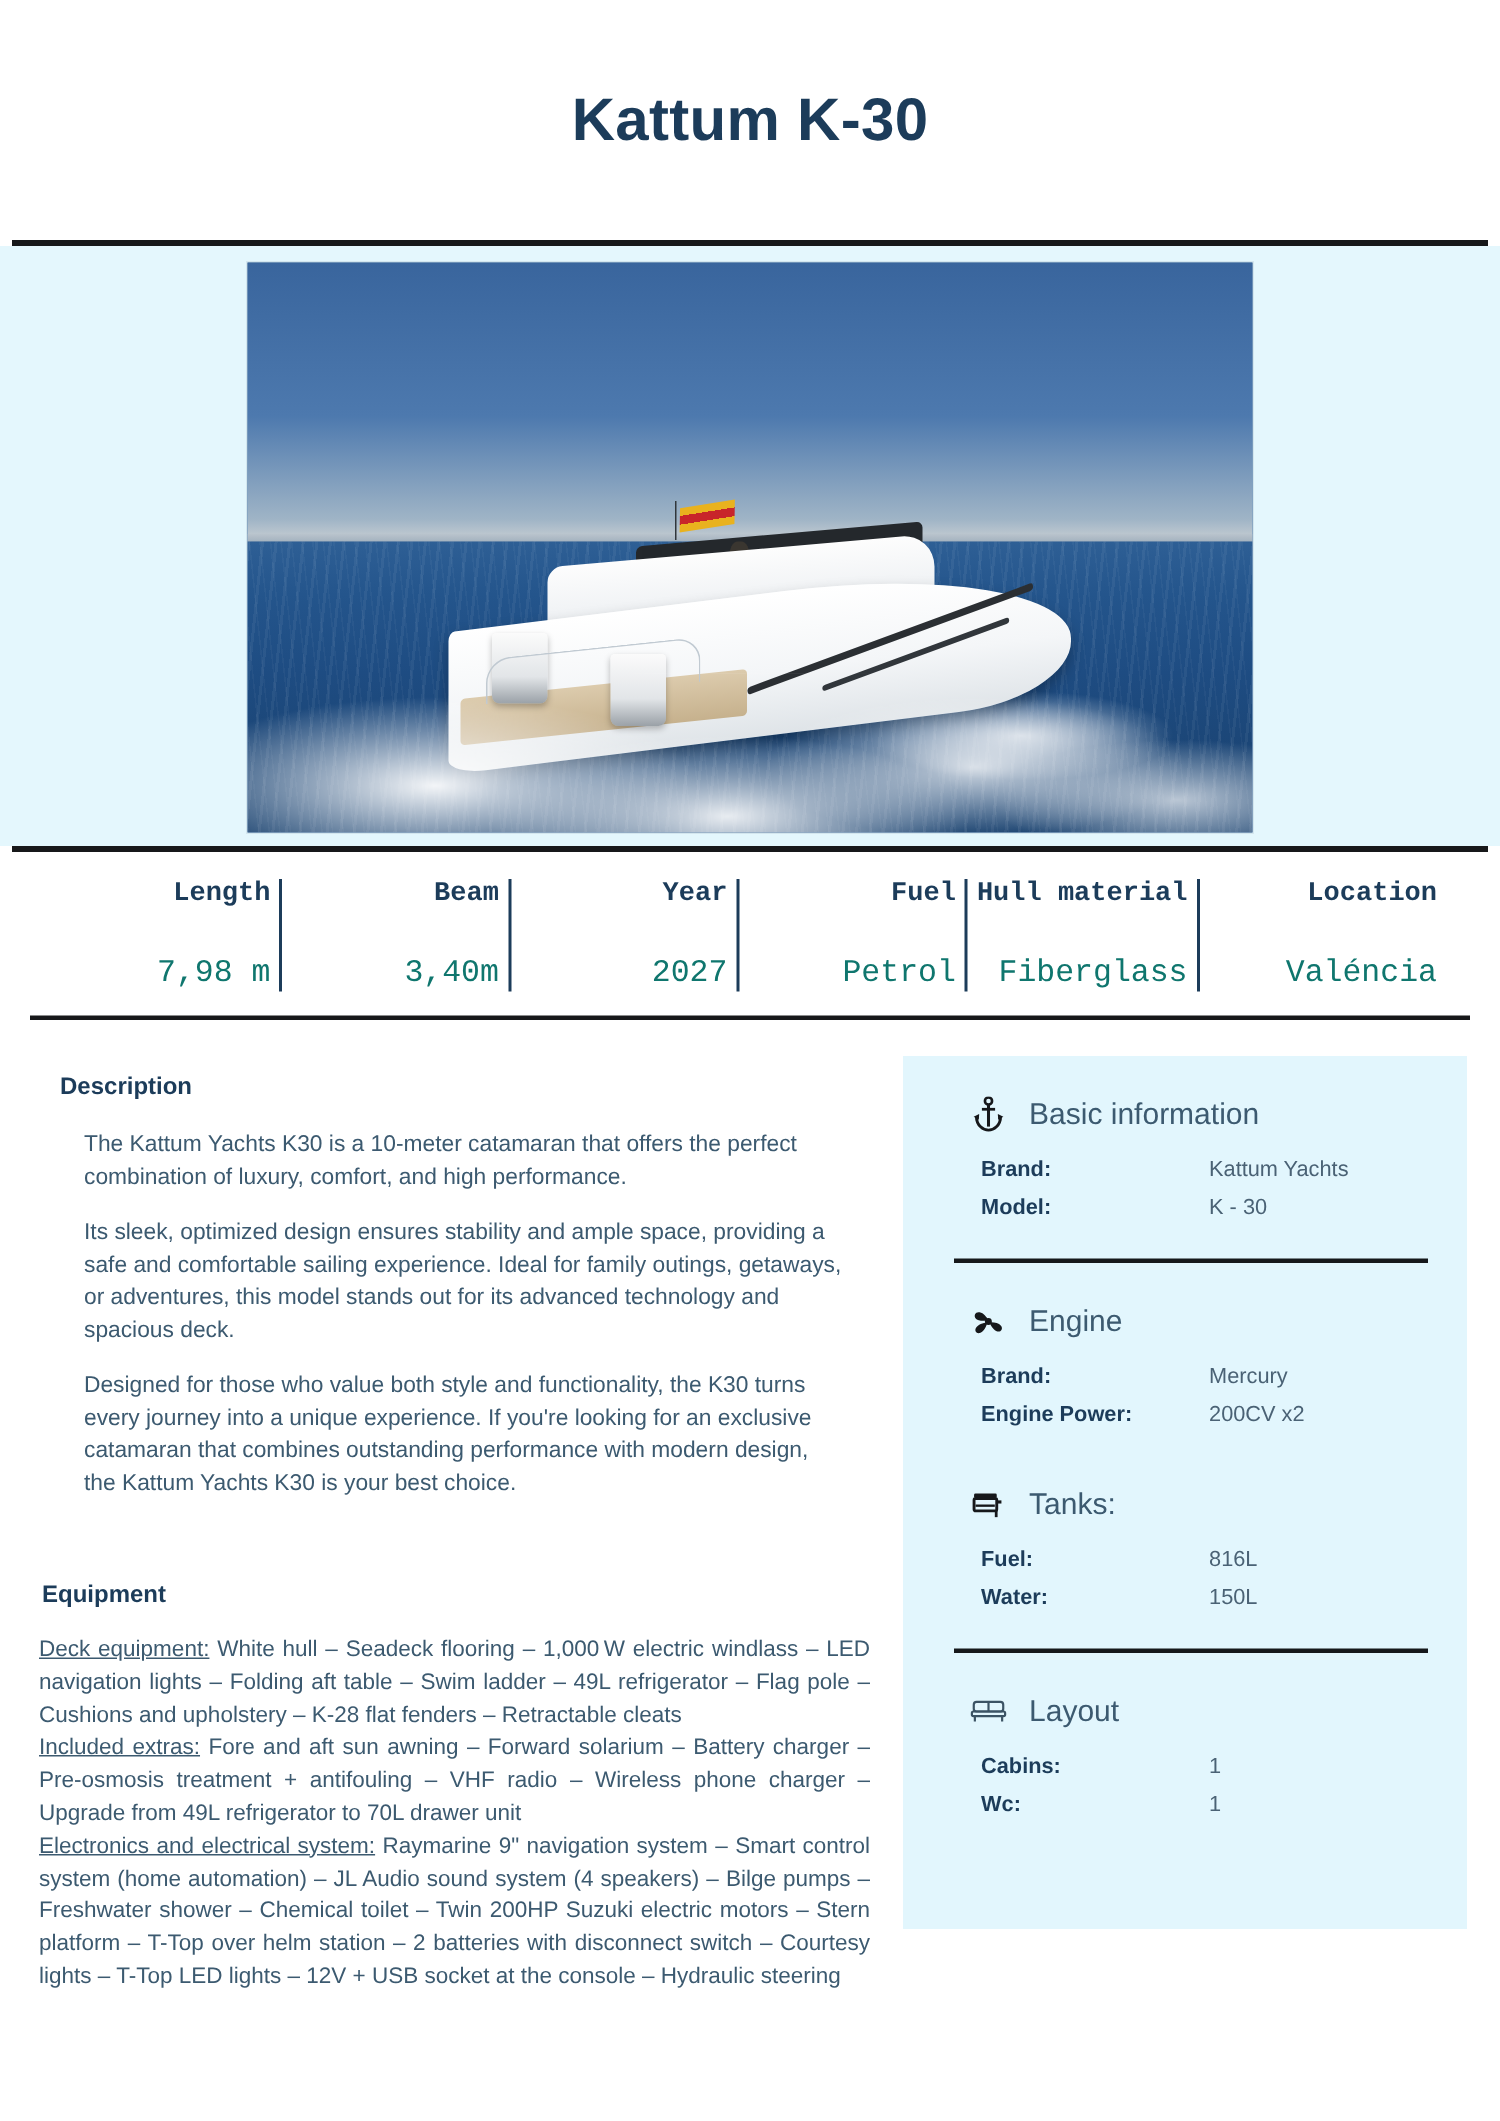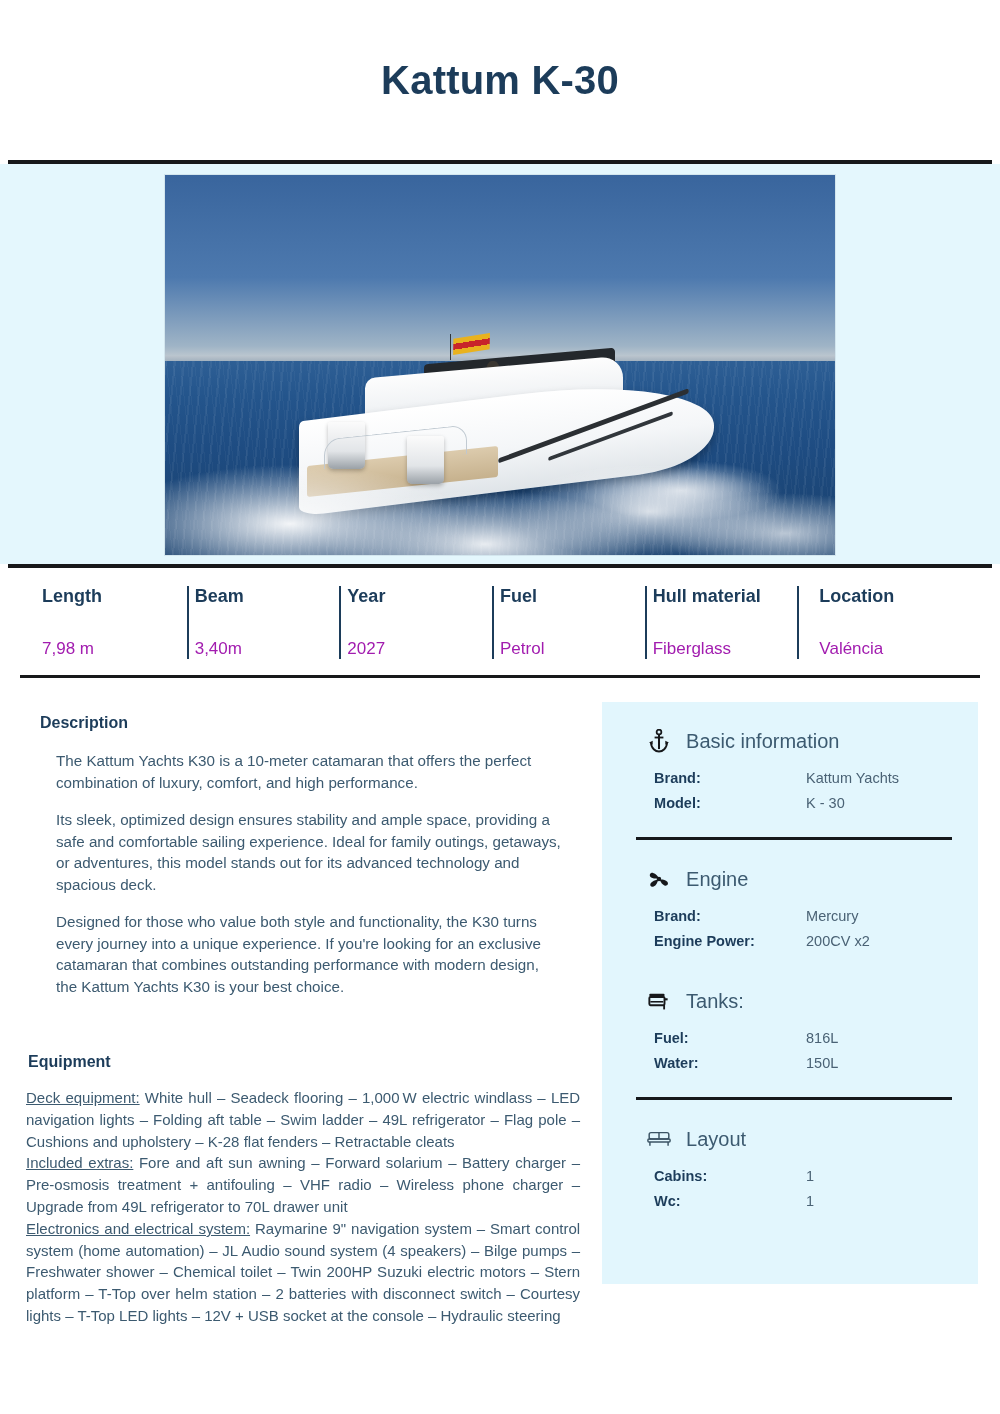--- a/index.html
+++ b/index.html
@@ -261,36 +261,37 @@
   
   .specs {
     display: flex;
     align-items: stretch;
     padding: 18px 36px 16px 36px;
   }
   .spec-cell {
     flex: 1;
     display: flex;
     flex-direction: column;
-    align-items: flex-start;
+    align-items: flex-end;
     justify-content: flex-start;
     border-right: 2px solid #1c3c5a;
     padding: 0 6px;
+    font-family: Liberation Mono, monospace;
   }
   .spec-cell:last-child { border-right: none; padding-left: 20px; }
   .spec-label {
     font-size: 18px;
     font-weight: bold;
     color: #1c3c5a;
     margin-bottom: 32px;
     white-space: nowrap;
   }
   .spec-value {
-    font-size: 17px;
-    color: #a21caf;
+    font-size: 21px;
+    color: #0f766e;
     white-space: nowrap;
   }
 
   
   .content {
     display: flex;
     padding: 24px 22px 0 26px;
     gap: 22px;
   }
   .col-left { width: 560px; }

